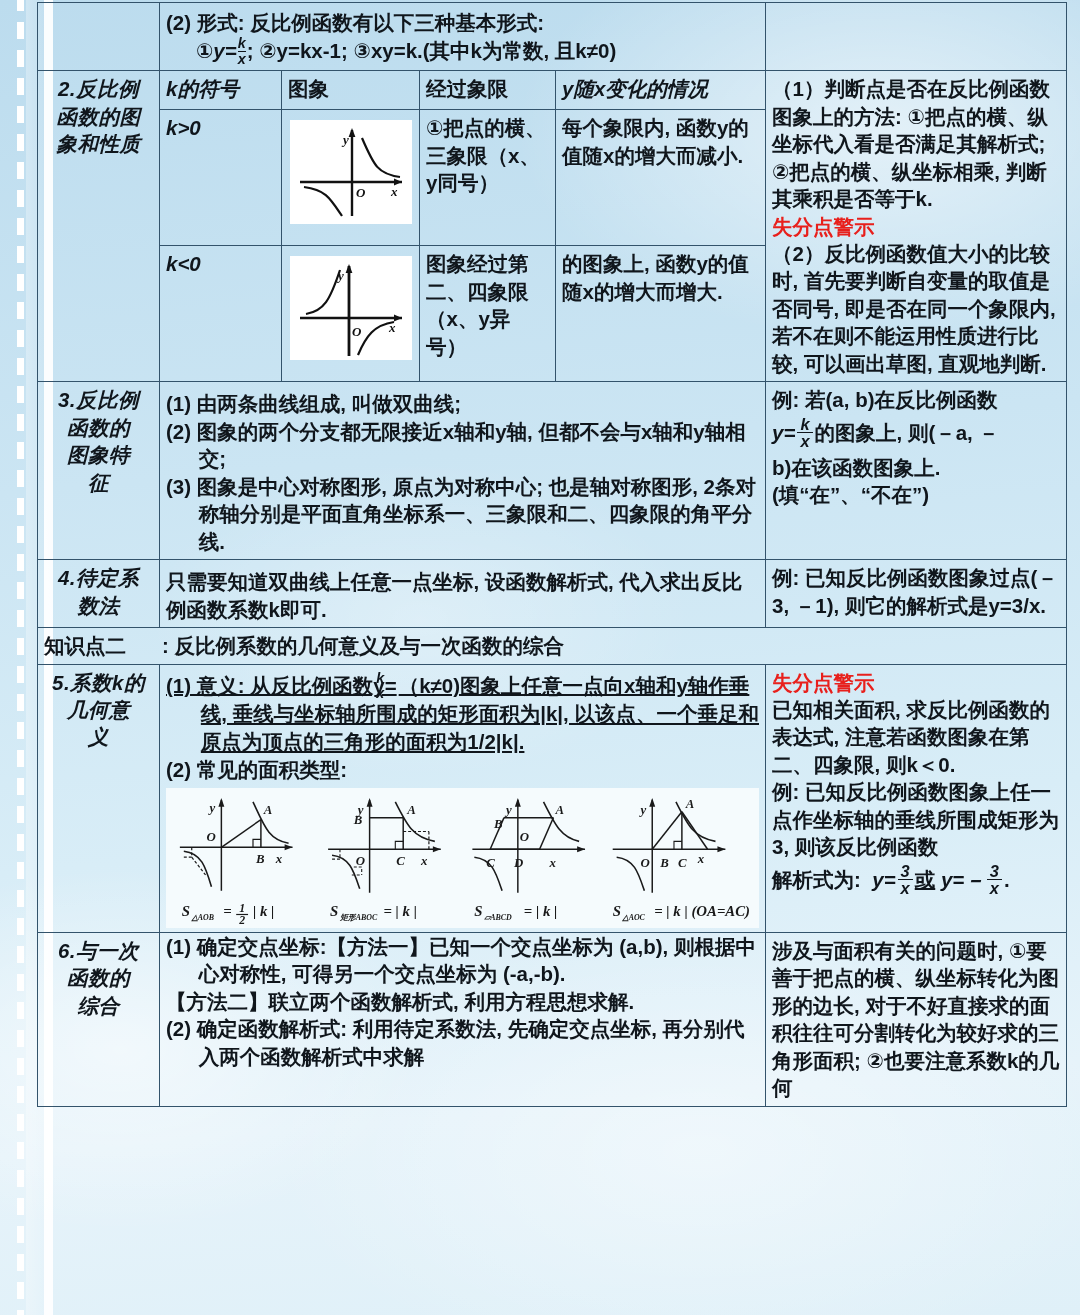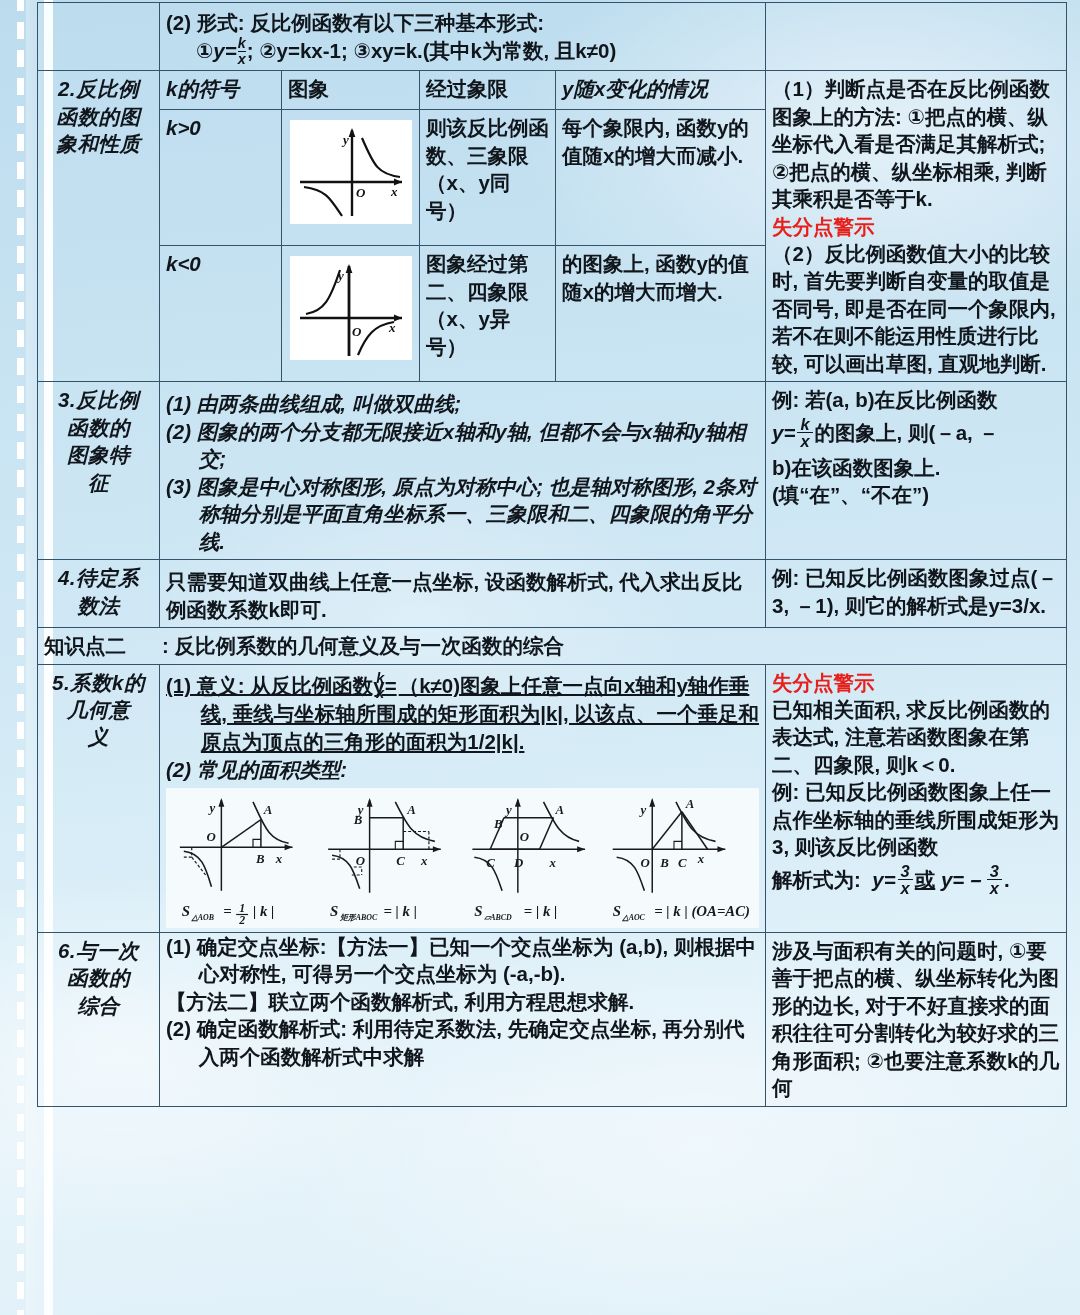--- a/index.html
+++ b/index.html
@@ -134,21 +134,21 @@
         <polygon points="112,62 104,58.6 104,65.4" fill="#111"></polygon>
         <line x1="62" y1="96" x2="62" y2="10" stroke="#111" stroke-width="2.4"></line>
         <polygon points="62,8 58.6,17 65.4,17" fill="#111"></polygon>
         <path d="M72,18 C84,46 88,54 110,57" fill="none" stroke="#111" stroke-width="2.2"></path>
         <path d="M14,67 C36,70 40,78 52,96" fill="none" stroke="#111" stroke-width="2.2"></path>
         <text x="53" y="24" font-size="13" font-style="italic" font-family="'Liberation Serif',serif" fill="#111">y</text>
         <text x="101" y="76" font-size="13" font-style="italic" font-family="'Liberation Serif',serif" fill="#111">x</text>
         <text x="66" y="77" font-size="13" font-style="italic" font-family="'Liberation Serif',serif" fill="#111">O</text>
       </svg>
     </td>
-    <td>则该反比例函数、三象限（x、y同号）</td>
+    <td>①把点的横、三象限（x、y同号）</td>
     <td>每个象限内, 函数y的值随x的增大而减小.</td>
   </tr>
 
   <tr>
     <td><span class="ital">k&lt;0</span></td>
     <td class="ctr">
       <svg class="thumb" viewBox="0 0 122 104">
         <line x1="10" y1="62" x2="112" y2="62" stroke="#111" stroke-width="2.4"></line>
         <polygon points="112,62 104,58.6 104,65.4" fill="#111"></polygon>
         <line x1="59" y1="100" x2="59" y2="10" stroke="#111" stroke-width="2.8"></line>
@@ -164,21 +164,21 @@
     <td>的图象上, 函数y的值随x的增大而增大.</td>
   </tr>
 
   <tr>
     <td class="lbl mid">
       <span class="ln">3.反比例</span>
       <span class="ln">函数的</span>
       <span class="ln">图象特</span>
       <span class="ln">征</span>
     </td>
-    <td colspan="4" style="padding-top:8px;font-style:italic;">
+    <td colspan="4" style="padding-top:8px;">
       <div class="ind">(1) 由两条曲线组成, 叫做双曲线;</div>
       <div class="ind">(2) 图象的两个分支都无限接近x轴和y轴, 但都不会与x轴和y轴相交;</div>
       <div class="ind">(3) 图象是中心对称图形, 原点为对称中心; 也是轴对称图形, 2条对称轴分别是平面直角坐标系一、三象限和二、四象限的角平分线.</div>
     </td>
     <td class="tight">
       <div>例: 若(a, b)在反比例函数</div>
       <div style="margin-top:4px;">
         <span class="ital">y=</span><span class="frac"><span class="n">k</span><span class="d">x</span></span><span>的图象上, 则(－a, －</span>
       </div>
       <div style="margin-top:2px;">b)在该函数图象上.(填“在”、“不在”)</div>
@@ -201,21 +201,21 @@
   </tr>
 
   <tr>
     <td class="lbl mid">
       <span class="ln">5.系数k的</span>
       <span class="ln">几何意</span>
       <span class="ln">义</span>
     </td>
     <td colspan="4" style="padding-top:6px;">
       <div class="ind2"><span>(1) 意义: 从反比例函数y=</span><span class="fracs"><span class="n">k</span><span class="d">x</span></span><span>（k≠0)图象上任意一点向x轴和y轴作垂线, 垂线与坐标轴所围成的矩形面积为|k|, 以该点、一个垂足和原点为顶点的三角形的面积为1/2|k|.</span></div>
-      <div style="margin-top:1px;font-style:italic;">(2) 常见的面积类型:</div>
+      <div style="margin-top:1px;">(2) 常见的面积类型:</div>
 
       <svg class="figstrip" viewBox="0 0 600 142">
         <rect x="0" y="0" width="600" height="142" fill="#f5fbfd"></rect>
         <g stroke="#1a1a1a" fill="none" stroke-width="1.5" font-family="'Liberation Serif',serif" font-style="italic" font-size="13">
 
           <g>
             <line x1="14" y1="60" x2="128" y2="60"></line>
                   <polygon points="128,60 120,57 120,63" fill="#1a1a1a" stroke="none"></polygon>
             <line x1="56" y1="104" x2="56" y2="12"></line>
                   <polygon points="56,10 53,19 59,19" fill="#1a1a1a" stroke="none"></polygon>

